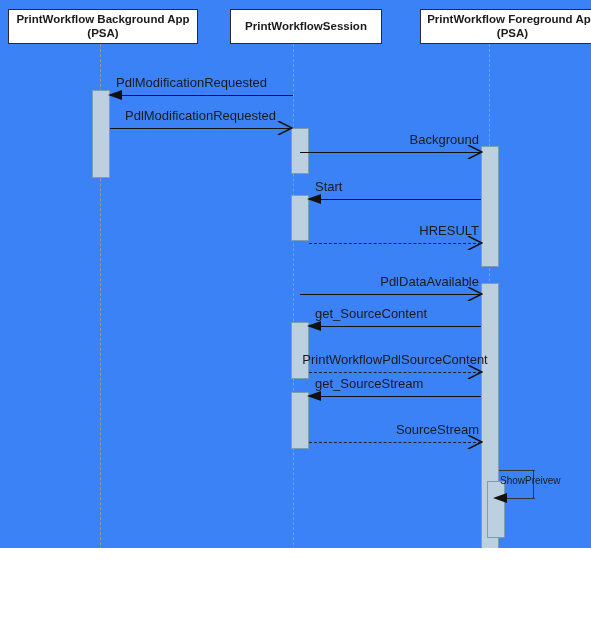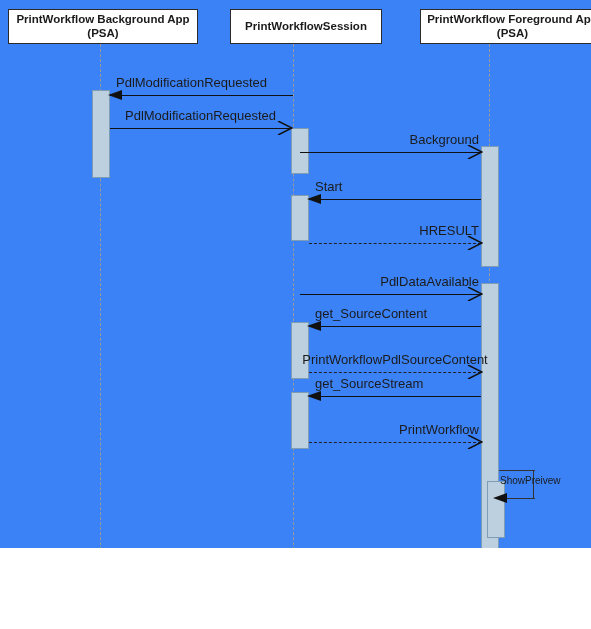--- a/index.html
+++ b/index.html
@@ -217,21 +217,21 @@
       <div class="head at-left"><svg width="16" height="14" viewBox="0 0 16 14">
           <polygon points="0,7 14,2 14,12" fill="#111111"></polygon>
         </svg></div>
       <div class="label left">get_SourceStream</div>
     </div>
     <div class="msg dashed" style="left: 309px; top: 442px; width: 172px;">
       <div class="line"></div>
       <div class="head at-right"><svg width="16" height="14" viewBox="0 0 16 14">
           <path d="M1,0 L15,7 L1,14" fill="none" stroke="#111111" stroke-width="1.5"></path>
         </svg></div>
-      <div class="label right">PrintWorkflow</div>
+      <div class="label right">SourceStream</div>
     </div>
     <div class="self-msg" style="left: 499px; top: 470px; width: 36px; height: 28px;">
       <div class="seg top" style="left: 0px; top: 0px; width: 36px;"></div>
       <div class="seg right" style="left: 34.4px; top: 0px; height: 28px;"></div>
       <div class="seg bottom" style="left: 8px; top: 28px; width: 28px;"></div>
       <div class="head" style="left: -6px; top: 21px;"><svg width="16" height="14" viewBox="0 0 16 14">
           <polygon points="0,7 14,2 14,12" fill="#111111"></polygon>
         </svg></div>
       <div class="self-label" style="left: 1px; top: -23px;">ShowPreivew</div>
     </div>

